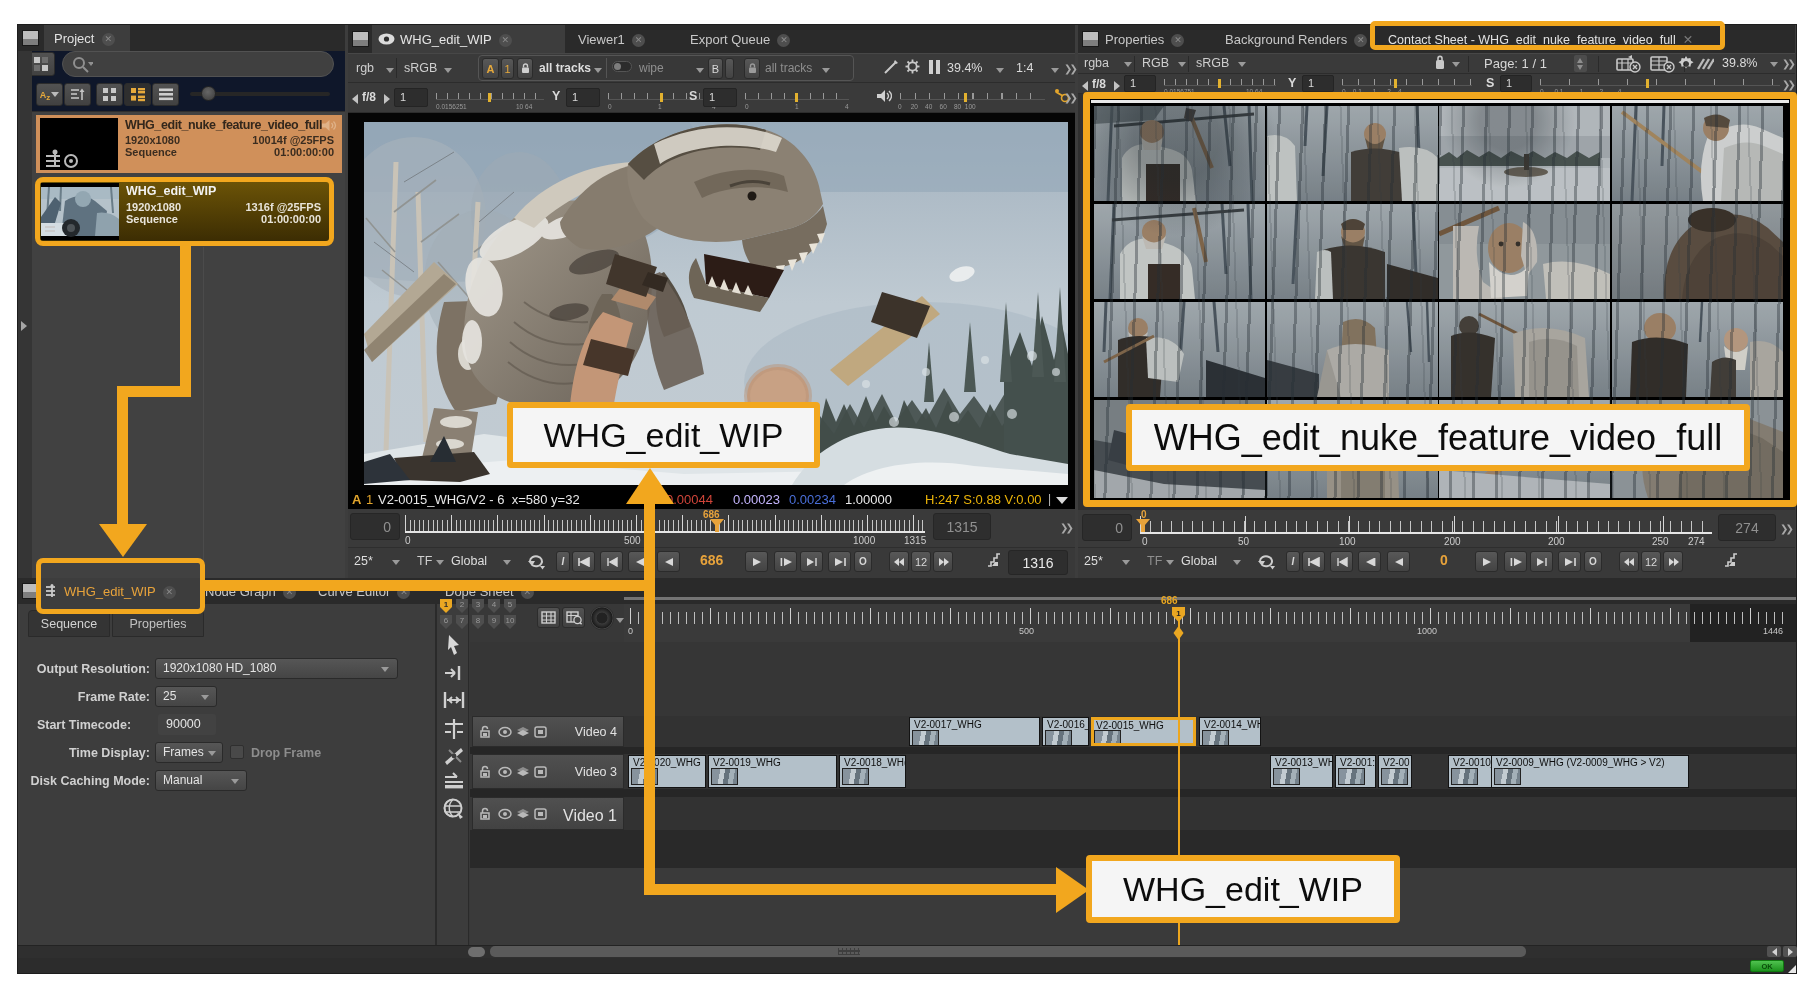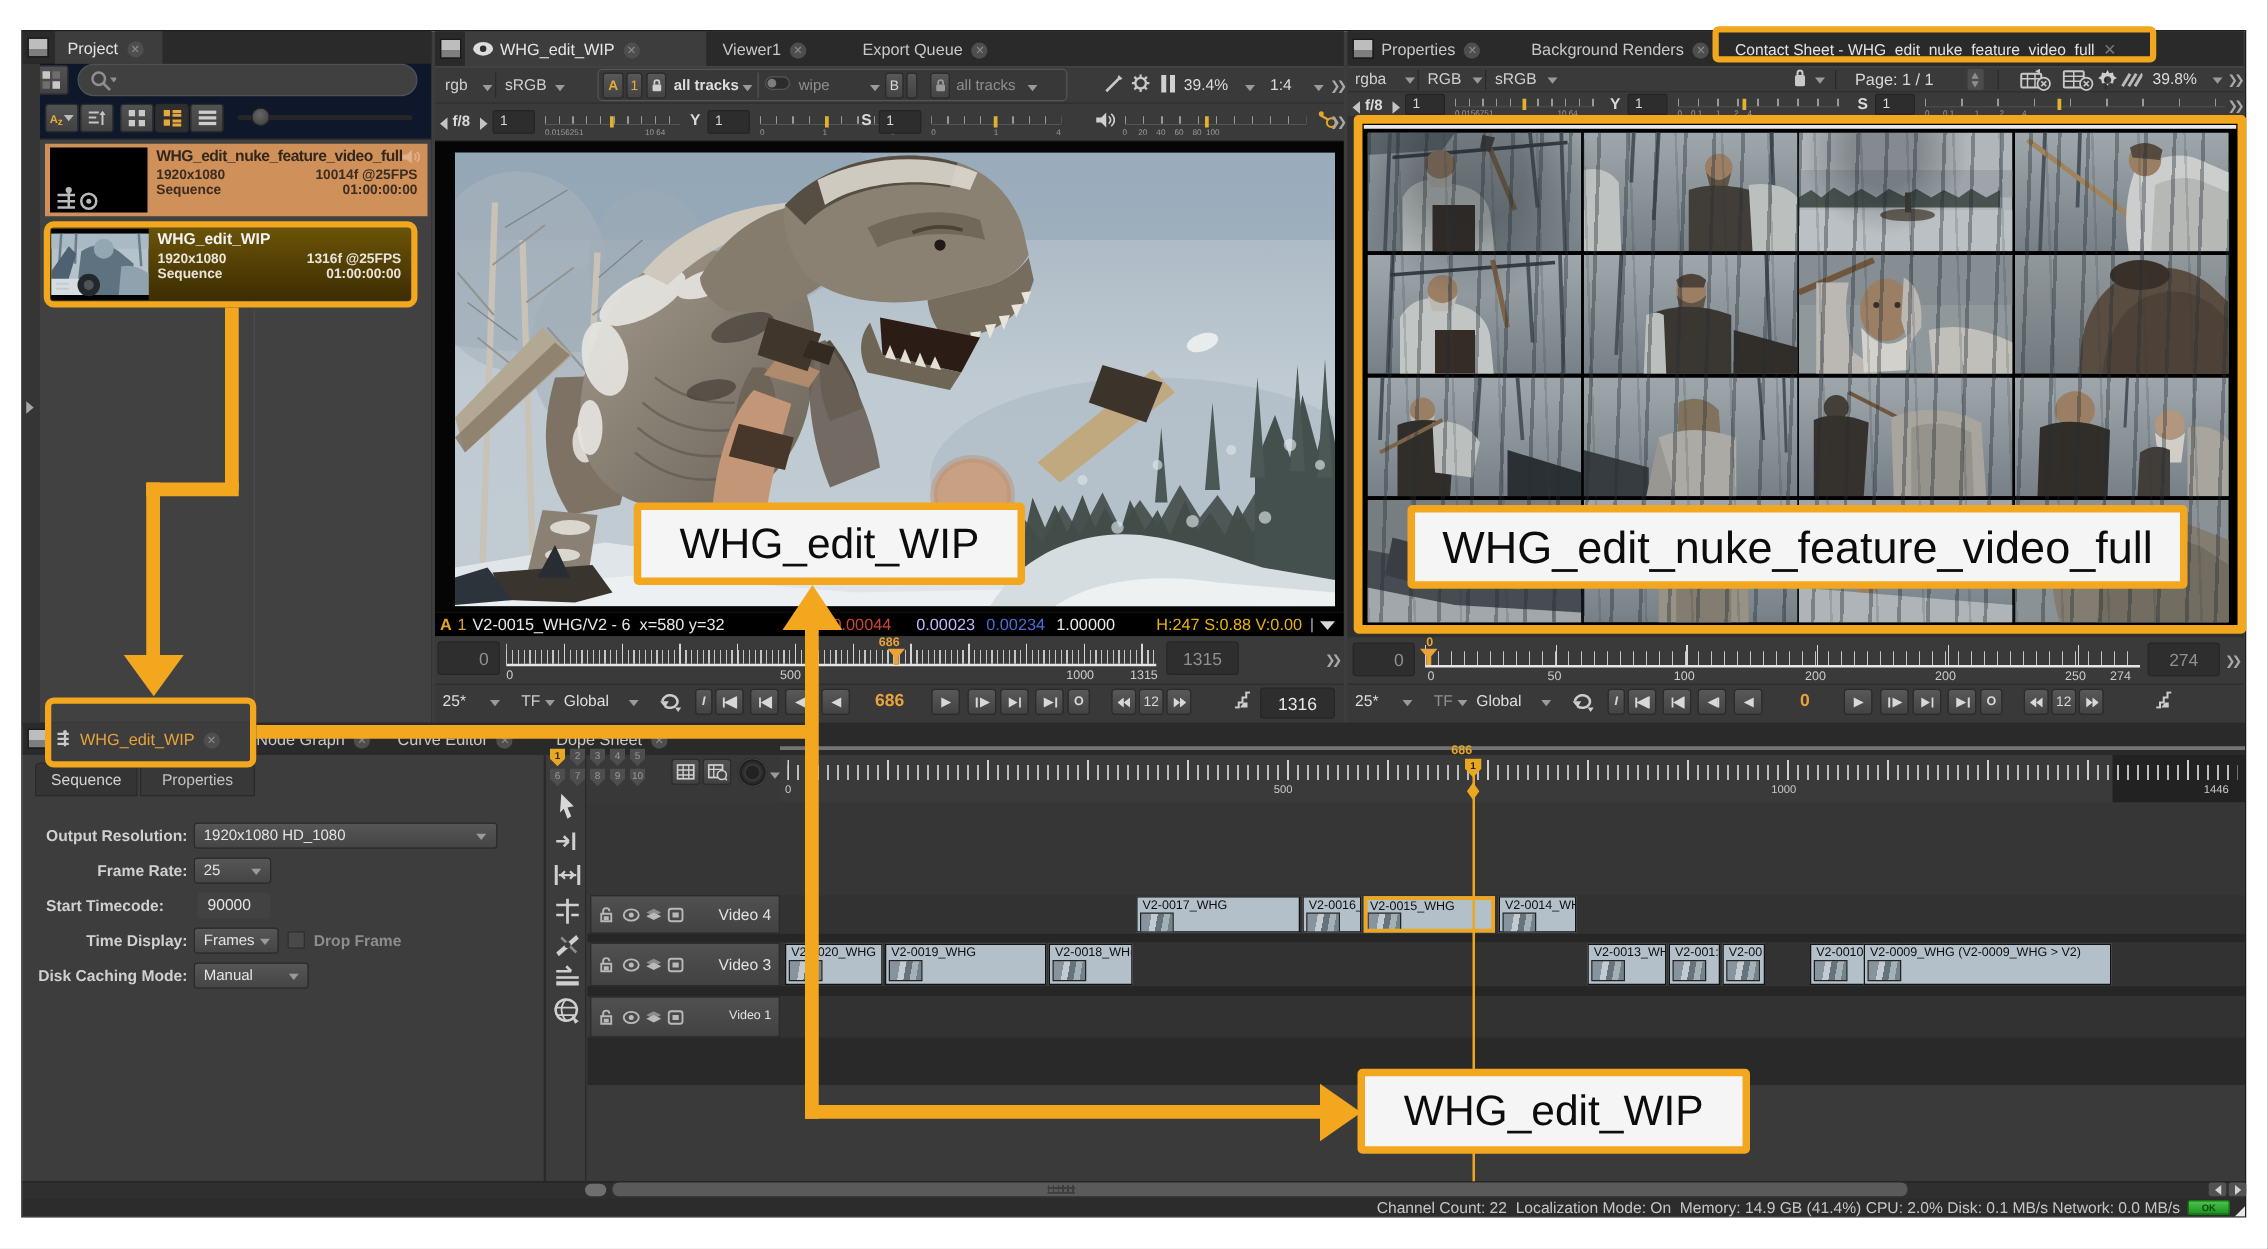--- a/index.html
+++ b/index.html
@@ -1054,21 +1054,21 @@
           <path d="M2 6 h8 v6 h-8z M3.5 6 V4 a2.5 2.5 0 0 1 5 0" stroke="#b9b9b9" fill="none" stroke-width="1.5"></path>
           <rect x="4" y="8" width="4" height="3"></rect>
           <path d="M20 7 a6 4.5 0 0 1 12 0 a6 4.5 0 0 1 -12 0z" fill="none" stroke="#b9b9b9" stroke-width="1.5"></path>
           <circle cx="26" cy="7" r="2"></circle>
           <path d="M38 8 l6 -3 6 3 -6 3z"></path>
           <path d="M38 5 l6 -3 6 3 -6 3z" opacity="0.6"></path>
           <rect x="56" y="2" width="11" height="10" rx="2" fill="none" stroke="#b9b9b9" stroke-width="1.5"></rect>
           <rect x="59" y="5" width="5" height="4"></rect>
         </g>
       </svg>
-  <div class="tx" style="right:6px;top:9px;font-size:10px;color:#e2e2e2">Video 1</div>
+  <div class="tx" style="right:6px;top:9px;font-size:16px;color:#e2e2e2">Video 1</div>
  </div>
 
  <div class="clip" style="left:891px;top:139px;width:131px;height:29px">V2-0017_WHG</div>
  <div class="clip" style="left:1024px;top:139px;width:47px;height:29px">V2-0016_</div>
  <div class="clip sel" style="left:1073px;top:139px;width:105px;height:29px">V2-0015_WHG</div>
  <div class="clip" style="left:1181px;top:139px;width:62px;height:29px">V2-0014_WH</div>
 
  <div class="clip" style="left:610px;top:177px;width:78px;height:33px">V2-0020_WHG</div>
  <div class="clip" style="left:690px;top:177px;width:129px;height:33px">V2-0019_WHG</div>
  <div class="clip" style="left:821px;top:177px;width:67px;height:33px">V2-0018_WH(</div>
@@ -1091,21 +1091,20 @@
  <div class="ab" style="left:472px;top:368px;width:1036px;height:11px;border-radius:5px;background:#5a5a5a"></div>
  <div class="ab" style="left:820px;top:370px;width:22px;height:7px;background-image:repeating-linear-gradient(90deg,#3e3e3e 0 1.5px,transparent 1.5px 4px),repeating-linear-gradient(0deg,#3e3e3e 0 1.5px,transparent 1.5px 3.5px)"></div>
  <div class="ab fx" style="left:1749px;top:368px;width:14px;height:11px;background:#525252;border-radius:2px">
       <span style="display:inline-block;width:0;height:0;border-top:4px solid transparent;border-bottom:4px solid transparent;border-right:5px solid #d2d2d2"></span>
     </div>
  <div class="ab fx" style="left:1765px;top:368px;width:14px;height:11px;background:#525252;border-radius:2px">
       <span style="display:inline-block;width:0;height:0;border-top:4px solid transparent;border-bottom:4px solid transparent;border-left:5px solid #d2d2d2"></span>
     </div>
 
  <div class="ab" style="left:0;top:380px;width:1778px;height:15px;background:#2c2c2c"></div>
- <div class="tx" style="right:52px;top:381px;font-size:12.5px;color:#c6c6c6">Channel Count: 22&nbsp; Localization Mode: On&nbsp; Memory: 14.9 GB (41.4%) CPU: 2.0% Disk: 0.1 MB/s Network: 0.0 MB/s</div>
  <div class="ab" style="left:1732px;top:382px;width:34px;height:12px;border-radius:2px;background:linear-gradient(#4fc24f,#1d921d);border:1px solid #0f7a0f">
       <div style="font-size:7.5px;color:#0a4d0a;text-align:center;line-height:11px;font-weight:bold">OK</div>
     </div>
  <div class="ab" style="left:1770px;top:387px;width:0;height:0;border-left:8px solid transparent;border-bottom:8px solid #e8e8e8"></div>
 </div>
 
 <div class="ann" style="left:180px;top:246px;width:11px;height:146px"></div>
 <div class="ann" style="left:117px;top:386px;width:74px;height:11px"></div>
 <div class="ann" style="left:117px;top:386px;width:11px;height:138px"></div>
 <div class="ab" style="left:99px;top:524px;width:0;height:0;border-left:24px solid transparent;border-right:24px solid transparent;border-top:33px solid #f2a71e;z-index:60"></div>

